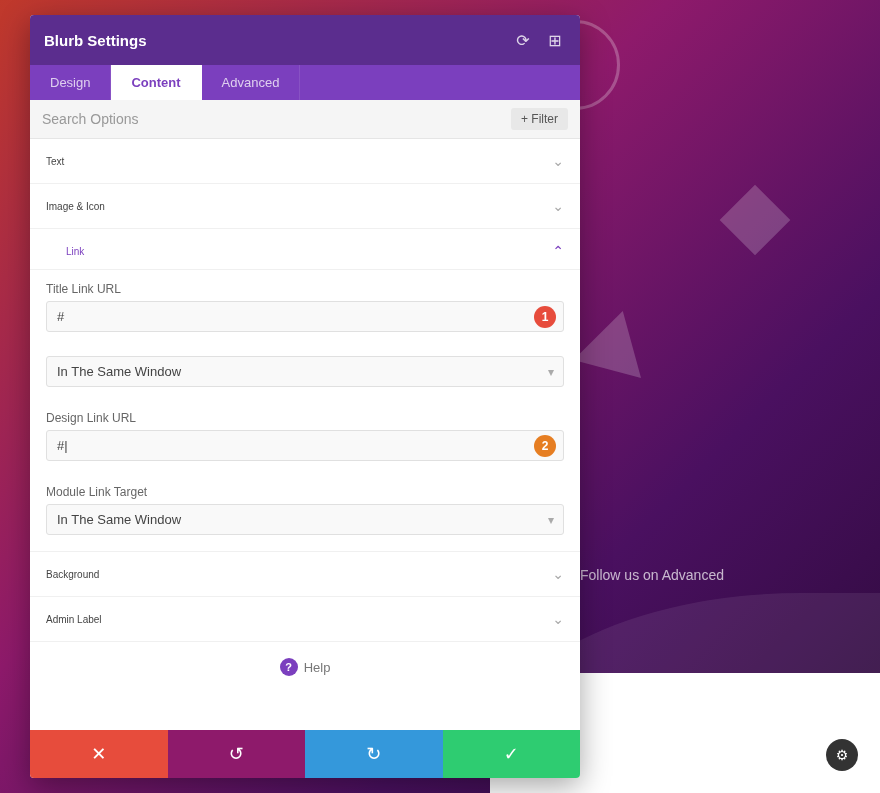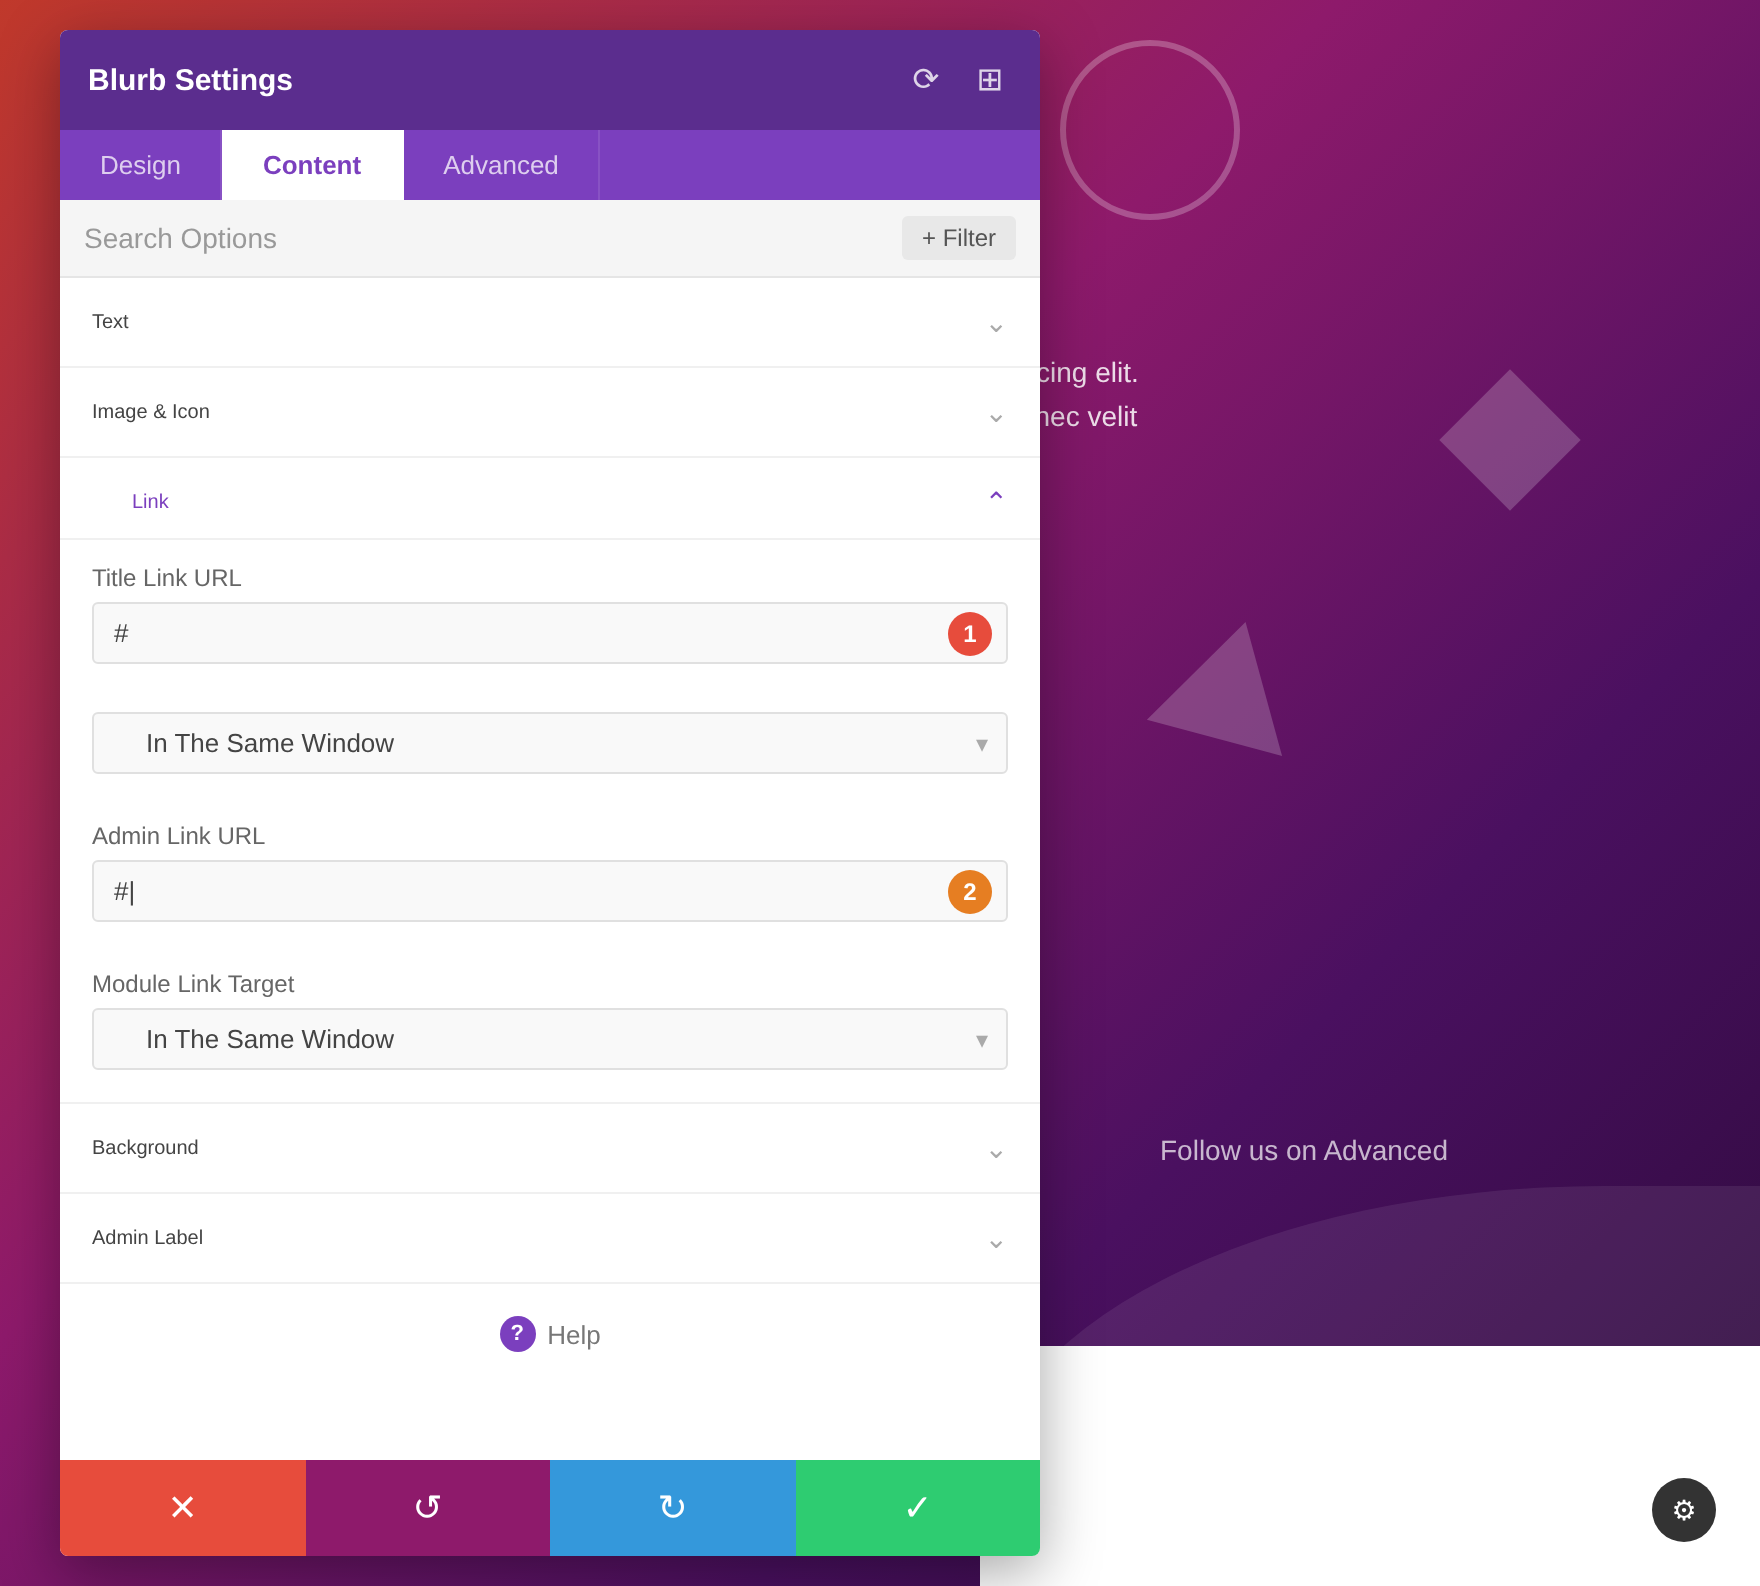--- a/index.html
+++ b/index.html
@@ -86,21 +86,21 @@
       right: 0;
       height: 120px;
       background: white;
     }
 
     
     .panel {
       position: absolute;
       top: 15px;
       left: 30px;
-      width: 490px;
+      width: 550px;
       bottom: 15px;
       background: #fff;
       border-radius: 4px;
       box-shadow: 0 8px 30px rgba(0,0,0,0.35);
       display: flex;
       flex-direction: column;
       z-index: 10;
       overflow: hidden;
     }
 
@@ -231,21 +231,21 @@
       padding: 7px 36px 7px 10px;
       border: 1px solid #e0e0e0;
       border-radius: 3px;
       font-size: 13px;
       color: #444;
       background: #f9f9f9;
       outline: none;
     }
     .select-input {
       width: 100%;
-      padding: 7px 26px;
+      padding: 7px 10px;
       border: 1px solid #e0e0e0;
       border-radius: 3px;
       font-size: 13px;
       color: #444;
       background: #f9f9f9;
       outline: none;
       appearance: none;
       cursor: pointer;
     }
     .select-wrapper {
@@ -407,21 +407,21 @@
         <div class="select-wrapper">
           <select class="select-input">
             <option>In The Same Window</option>
             <option>In A New Tab</option>
           </select>
           <span class="select-arrow">▾</span>
         </div>
       </div>
 
       <div class="field-row">
-        <div class="field-label">Admin Link URL</div>
+        <div class="field-label">Design Link URL</div>
         <div style="position:relative;">
           <input class="text-input" type="text" value="#|" style="">
           <span class="badge badge-orange">2</span>
         </div>
       </div>
 
       <div class="field-row" style="margin-bottom:0;">
         <div class="field-label">Module Link Target</div>
         <div class="select-wrapper">
           <select class="select-input">

